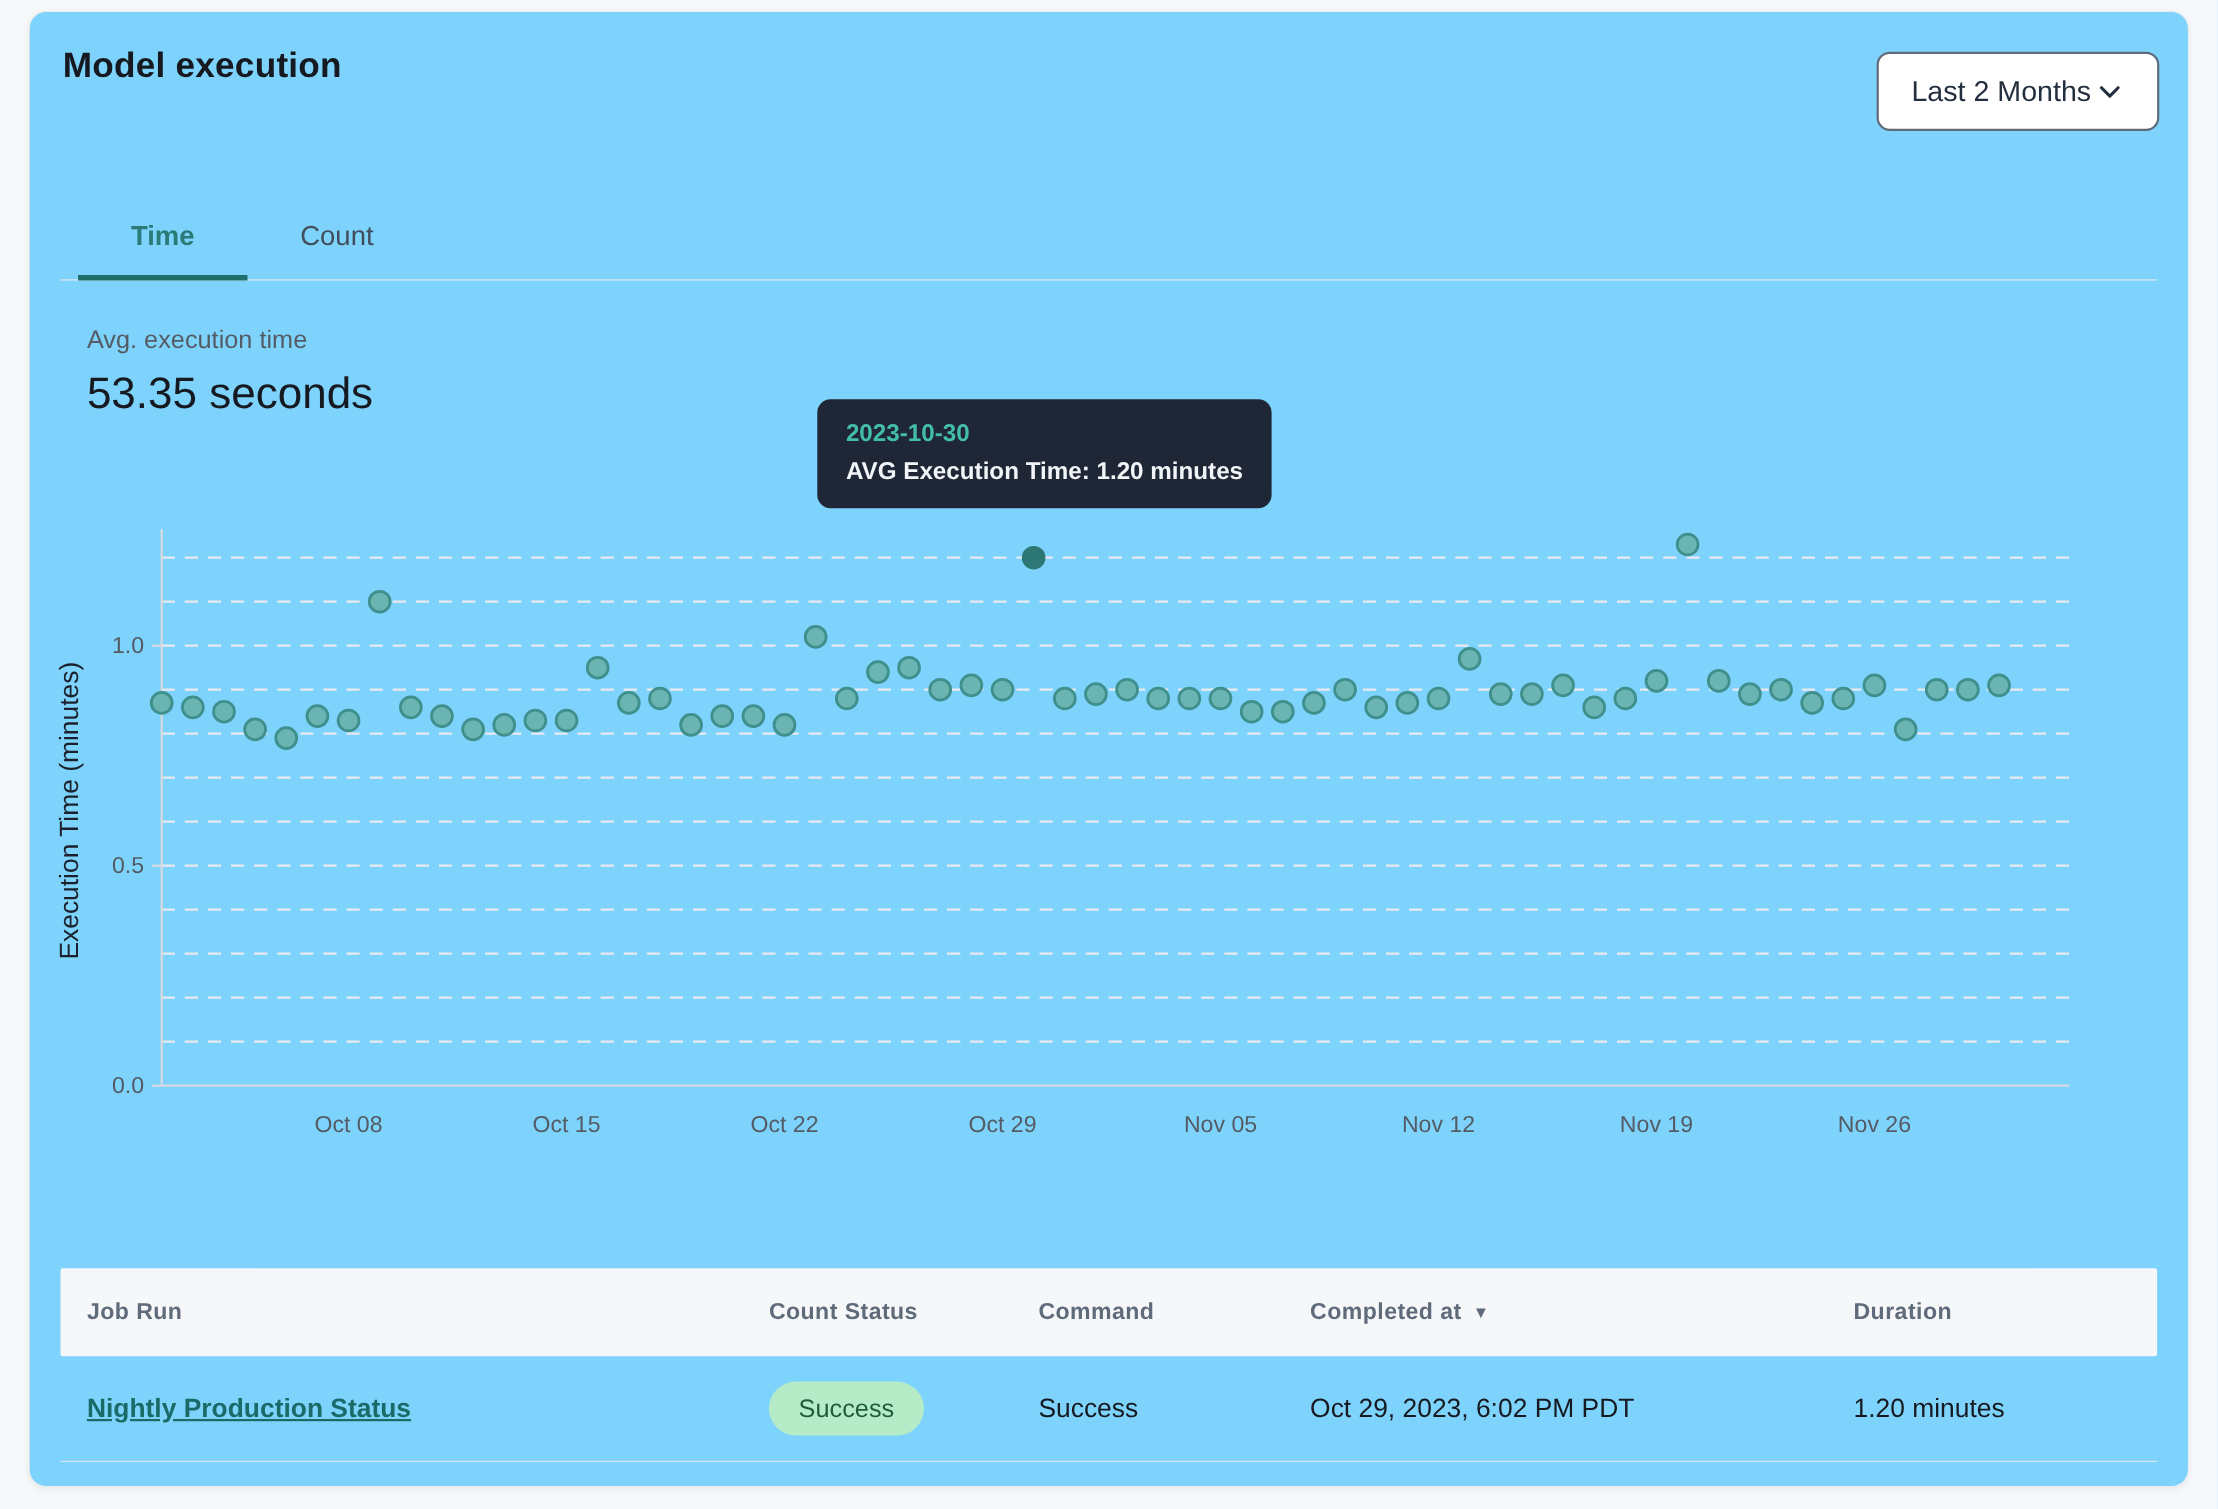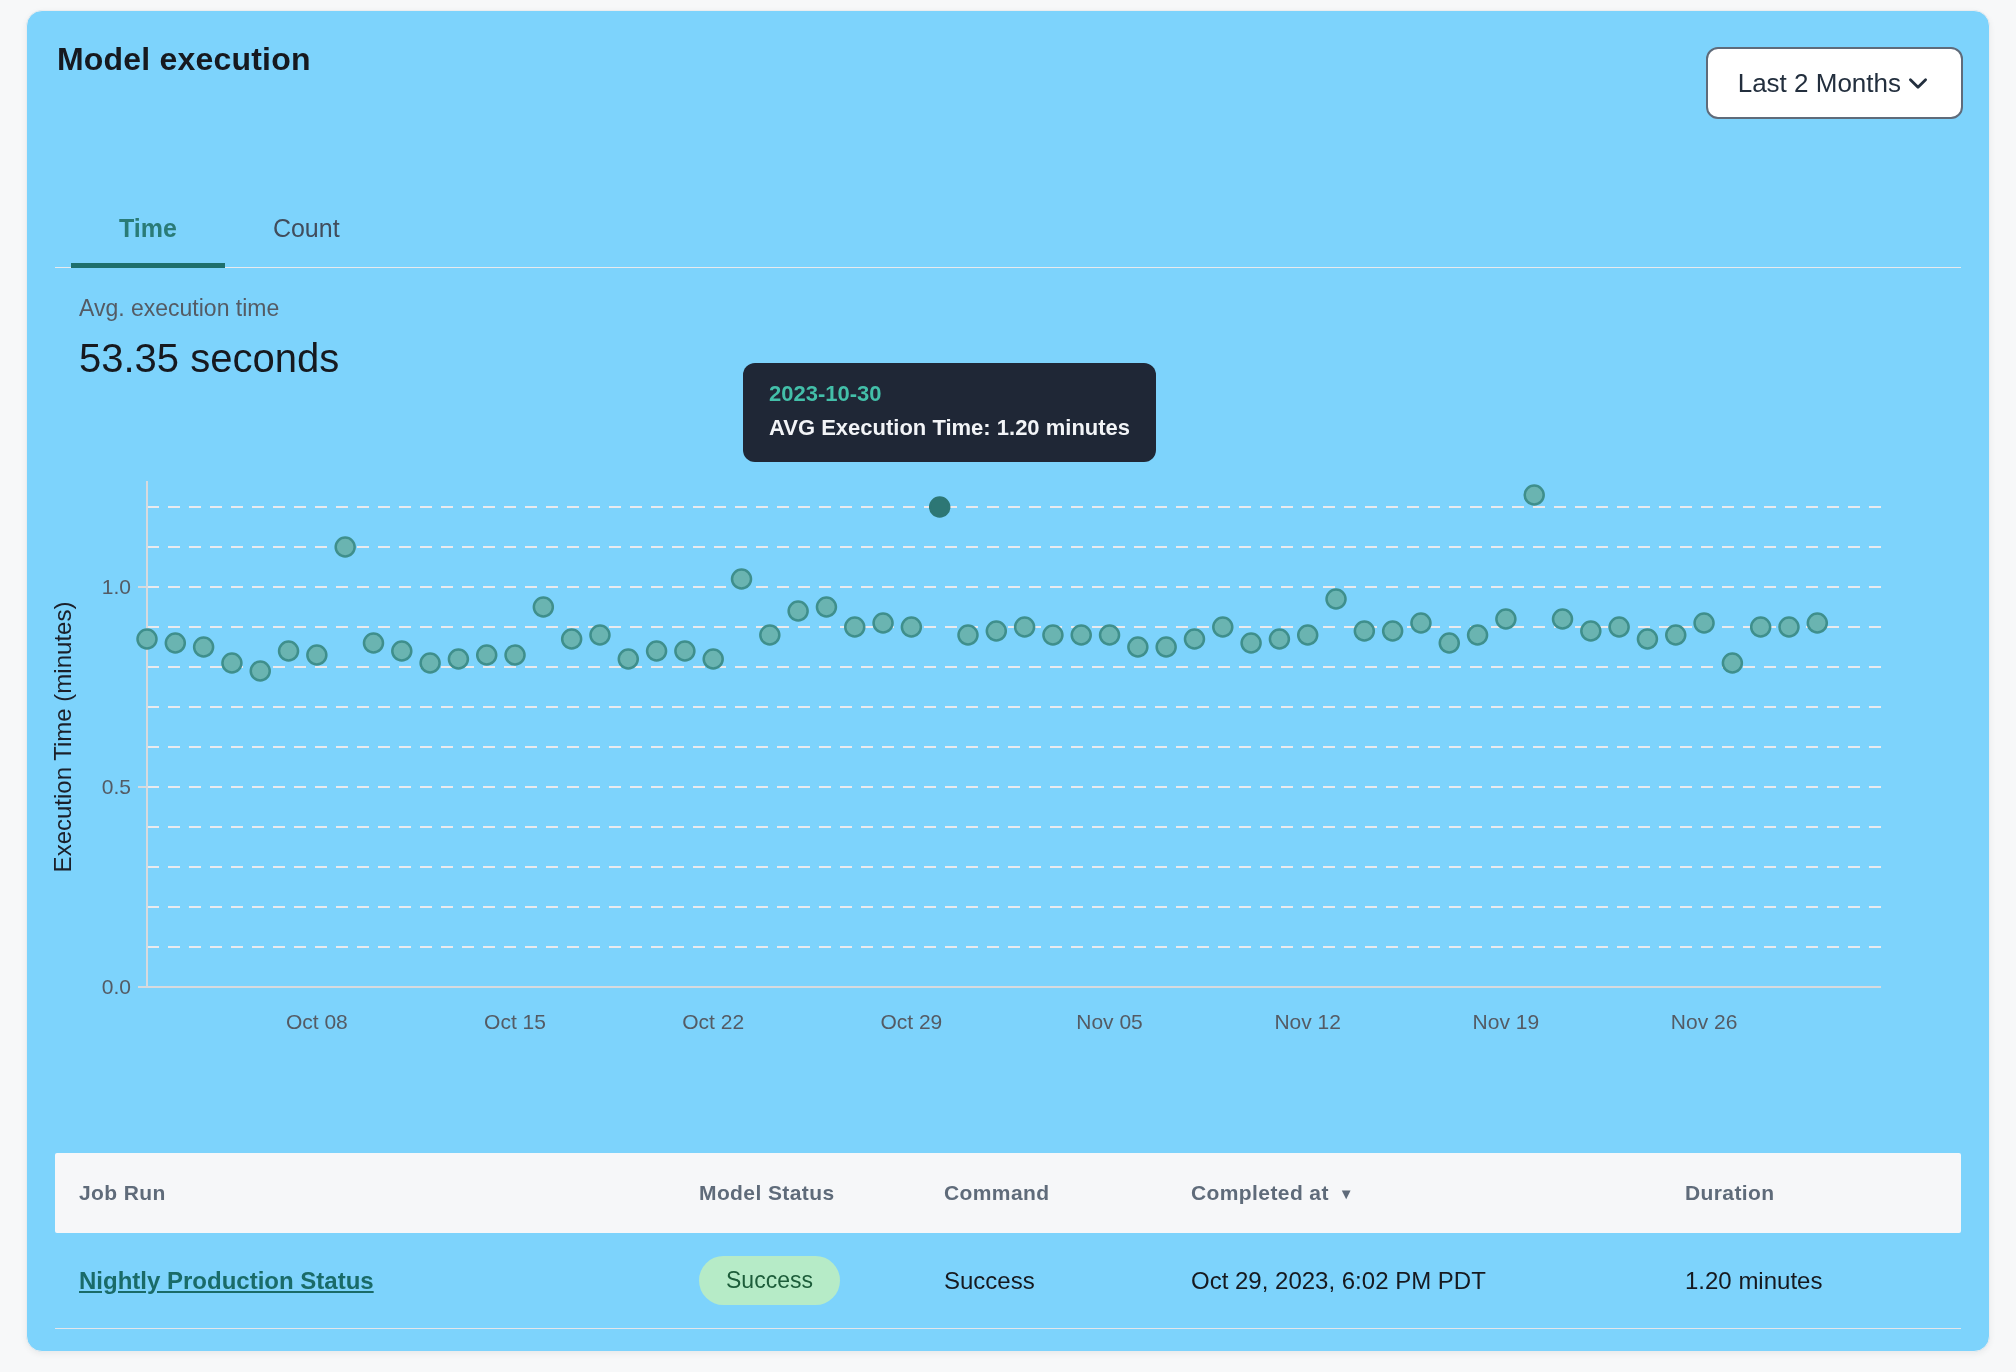--- a/index.html
+++ b/index.html
@@ -20,21 +20,21 @@
   }
   .page-title { font-size: 32px; font-weight: 600; color: #16191f; letter-spacing: 0.2px; }
   .range-btn {
     display: flex; align-items: center; gap: 4px;
     border: 2px solid #5f6b7a; border-radius: 12px; background: #fff;
     padding: 0 30px; height: 72px; margin-top: 6px;
     font-size: 26px; color: #232f3e; font-family: inherit; cursor: pointer;
   }
   
   .tabs {
-    position: absolute; top: 177px; left: 28px; right: 28px;
+    position: absolute; top: 164px; left: 28px; right: 28px;
     display: flex; border-bottom: 1px solid #e9eaed; padding-left: 16px;
   }
   .tab {
     padding: 26px 48px 20px; font-size: 25px; color: #414d5c; cursor: pointer;
     border-bottom: 5px solid transparent; margin-bottom: -1px;
   }
   .tab.active { color: #2a7b77; font-weight: 700; border-bottom-color: #1e6f6c; }
   
   .summary { position: absolute; top: 284px; left: 52px; }
   .summary-label { font-size: 23px; color: #545b64; }
@@ -189,21 +189,21 @@
     </svg>
 
   <div class="chart-tooltip">
     <div class="tooltip-date">2023-10-30</div>
     <div class="tooltip-line">AVG Execution Time: 1.20 minutes</div>
   </div>
 
   <div class="table-block">
     <div class="thead">
       <div class="th">Job Run</div>
-      <div class="th">Model Status</div>
+      <div class="th">Count Status</div>
       <div class="th">Command</div>
       <div class="th sortable">
         <span>Completed at</span>
         <span class="sort-icon">▼</span>
       </div>
       <div class="th">Duration</div>
     </div>
     <div class="trow">
       <div><a class="job-link">Nightly Production Status</a></div>
       <div><span class="badge">Success</span></div>

